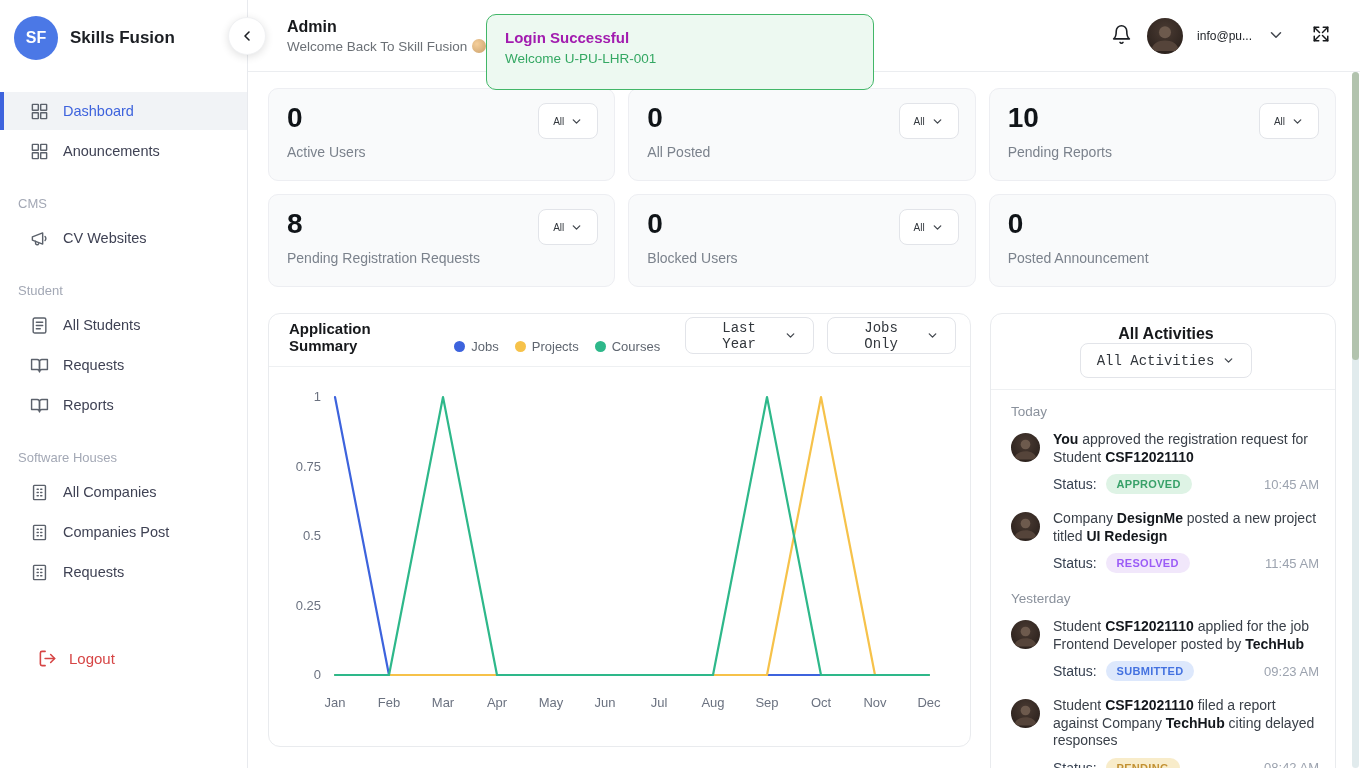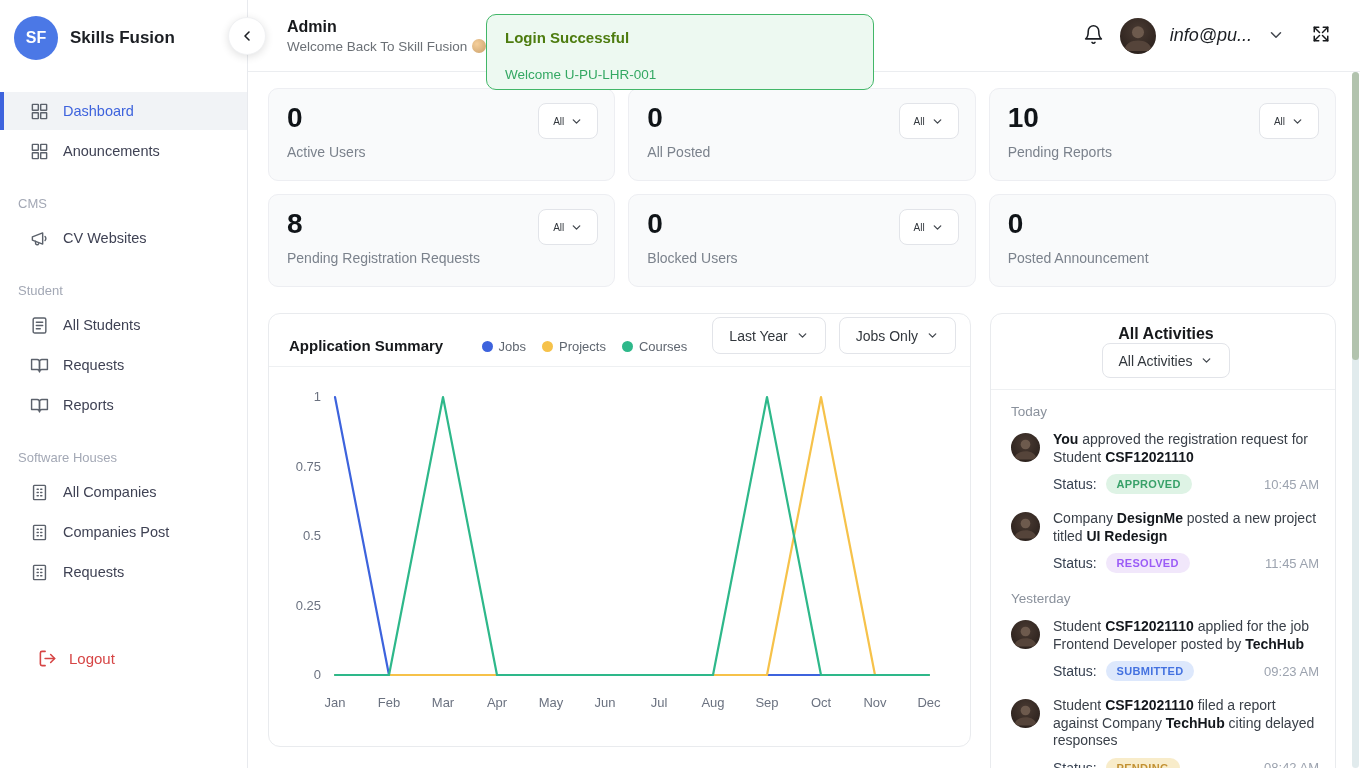--- a/index.html
+++ b/index.html
@@ -39,29 +39,29 @@
   .page-heading h1 { font-size:16px; font-weight:700; color:#17191c; margin-bottom:3px; }
   .page-heading p { font-size:13.5px; color:#6b7076; display:flex; align-items:center; gap:5px; }
   .wave { width:14px; height:14px; border-radius:50%;
     background:radial-gradient(circle at 35% 35%, #f5cf9b, #caa06b); display:inline-block; }
   .topbar-right { margin-left:auto; display:flex; align-items:center; gap:14px; }
   .bell-btn { background:none; border:none; cursor:pointer; color:#1c1f24; width:24px; height:24px; }
   .bell-btn .ic { width:21px; height:21px; }
   .avatar { width:36px; height:36px; border-radius:50%; overflow:hidden;
     background:radial-gradient(circle at 50% 35%, #4a3b33, #241b17); flex:none; display:block; }
   .avatar svg { width:100%; height:100%; }
-  .user-email { font-size:18px; color:#1c1f24; max-width:86px; white-space:nowrap;font-style:italic; }
+  .user-email { font-size:12px; color:#1c1f24; max-width:86px; white-space:nowrap; }
   .chev-btn { background:none; border:none; cursor:pointer; color:#42474e; width:20px; height:20px; }
   .chev-btn .ic, .fs-btn .ic { width:18px; height:18px; }
   .fs-btn { background:none; border:none; cursor:pointer; color:#17191c; width:22px; height:22px; margin-left:10px; }
 
   
   .toast { position:absolute; left:486px; top:14px; width:388px; height:76px; z-index:9;
     background:#edf9f1; border:1.5px solid #42b768; border-radius:10px; padding:14px 18px; }
-  .toast-title { font-size:15px; font-weight:700; color:#4d7c0f; margin-bottom:21px; }
+  .toast-title { font-size:15px; font-weight:700; color:#a21caf; margin-bottom:5px; }
   .toast-msg { font-size:13.5px; color:#34a863; }
 
   
   .content { flex:1; padding:16px 24px 0 20px; overflow:hidden; background:#fff; }
   .stats-grid { display:grid; grid-template-columns:1fr 1fr 1fr; gap:13px; margin-bottom:26px; }
   .stat-card { position:relative; height:93px; background:#f9fafb; border:1px solid #edeef2;
     border-radius:10px; padding:14px 18px; }
   .stat-value { font-size:28px; font-weight:700; color:#101418; line-height:1.1; }
   .stat-label { font-size:14px; color:#7b828c; margin-top:10px; }
   .pill-btn { position:absolute; top:14px; right:16px; height:36px; padding:0 14px; background:#fff;
@@ -74,21 +74,21 @@
 
   
   .chart-card { height:434px; display:flex; flex-direction:column; }
   .chart-head { display:flex; align-items:flex-end; gap:13px; padding:12px 14px 12px 20px;
     border-bottom:1px solid #eef0f2; min-height:53px; }
   .chart-title { font-size:15px; font-weight:700; color:#17191c; }
   .legend { display:flex; align-items:center; gap:16px; margin-left:auto; margin-right:12px; }
   .legend-item { display:flex; align-items:center; gap:6px; font-size:13px; color:#5f6670; }
   .legend-dot { width:11px; height:11px; border-radius:50%; }
   .drop-btn { height:37px; padding:0 16px; background:#fff; border:1px solid #e2e4e9; border-radius:8px;
-    font-size:14px; color:#32373d; font-family:Liberation Sans, sans-serif; display:flex; align-items:center; gap:8px; cursor:pointer; }
+    font-size:14px; color:#32373d; font-family:Liberation Mono, monospace; display:flex; align-items:center; gap:8px; cursor:pointer; }
   .drop-btn .ic { width:13px; height:13px; color:#42474e; }
   .chart-body { flex:1; padding:4px 8px 2px 8px; }
 
   
   .activity-card { height:470px; display:flex; flex-direction:column; }
   .act-head { display:flex; align-items:center; justify-content:space-between;
     padding:11px 14px 11px 20px; border-bottom:1px solid #eef0f2; min-height:52px;flex-direction:column; }
   .act-title { font-size:16px; font-weight:700; color:#17191c; }
   .act-body { padding:6px 16px 0 20px; overflow:hidden; }
   .group-label { font-size:13.5px; color:#8a919c; margin:8px 0 12px; }

